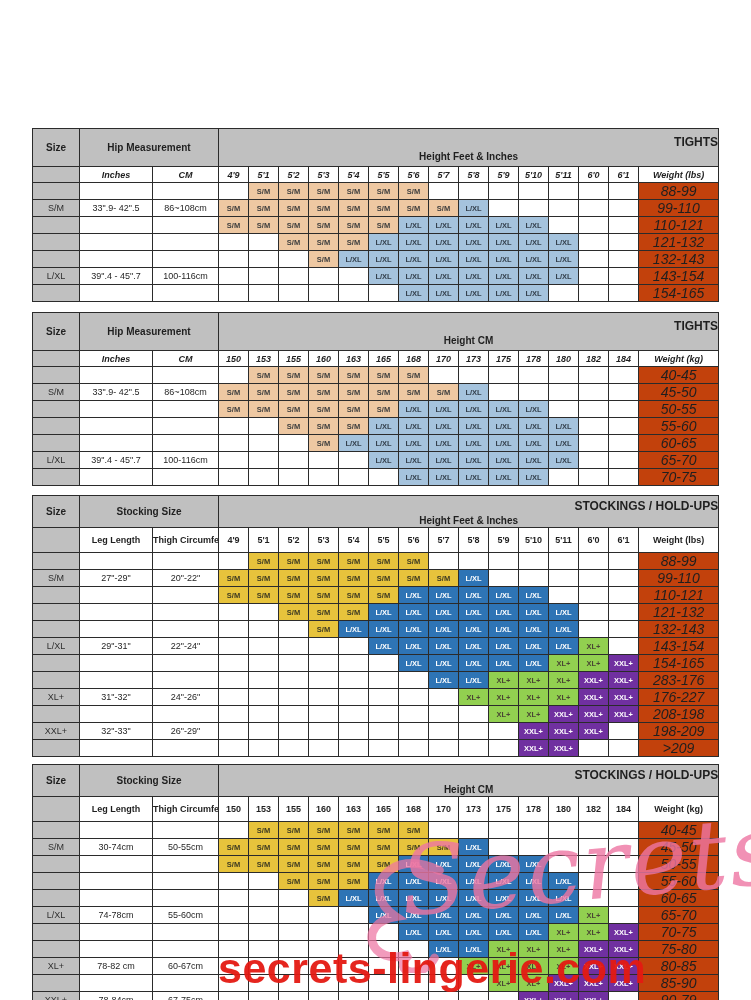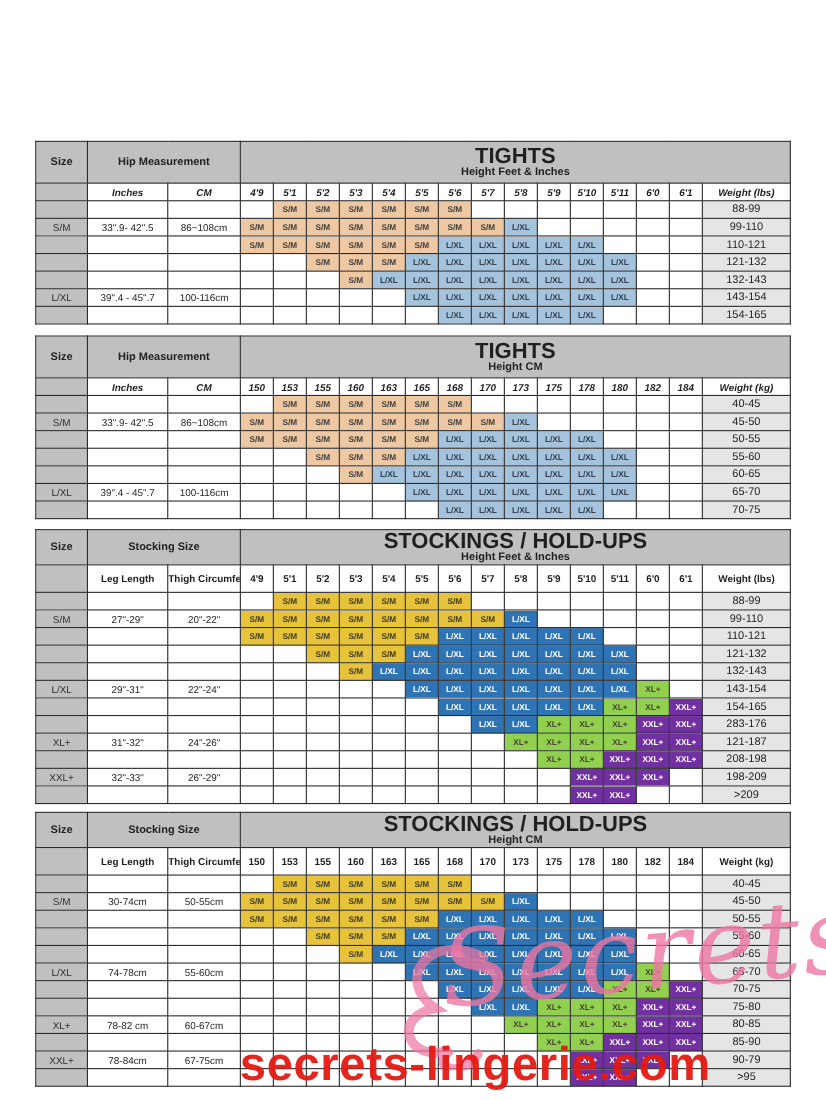--- a/index.html
+++ b/index.html
@@ -5,32 +5,32 @@
   html,body{margin:0;padding:0;background:#ffffff;}
   .page{position:relative;width:751px;height:1000px;background:#fff;overflow:hidden;
         font-family:"Liberation Sans",sans-serif;}
   .logo{position:absolute;left:33px;top:8px;width:107px;height:102px;}
   #tables-root{position:absolute;left:32px;top:128px;width:687px;}
   table.t{border-collapse:collapse;table-layout:fixed;width:686px;}
   table.t td{border:1px solid #2b2b2b;padding:0;text-align:center;vertical-align:middle;
              overflow:hidden;white-space:nowrap;}
   .hgray{background:#c0c0c0;}
   .size-head,.group-head{font-weight:bold;font-size:10px;color:#1f1f1f;}
-  .tbl-title{font-weight:bold;font-size:20px;color:#1f1f1f;line-height:17px;}
+  .tbl-title{font-weight:bold;font-size:12px;color:#1f1f1f;line-height:17px;text-align:right;}
   .tbl-subtitle{font-weight:bold;font-size:10px;color:#1f1f1f;line-height:11px;}
   .t-tights .r-h1 td{height:37px;}
   .t-stock  .r-h1 td{height:31px;}
   .t-tights .r-h2 td{height:15px;font-style:italic;}
   .t-stock  .r-h2 td{height:24px;}
   .r-data td{height:15px;}
   .colhead{font-weight:bold;font-size:9px;color:#1f1f1f;background:#fff;
            white-space:normal;line-height:10px;}
   .sizecell{font-size:9px;color:#2e2e2e;}
   .mcell{font-size:9px;color:#1f1f1f;background:#fff;}
-  .wcell{font-size:10px;color:#1f1f1f;background:#e5e5e5;}
+  .wcell{font-size:14px;color:#1f1f1f;background:#c2410c;font-style:italic;}
   .gcell{font-size:7.5px;font-weight:bold;background:#fff;}
   .t-tights .c-SM  {background:#eec8a2;color:#3d3d3d;}
   .t-tights .c-LXL {background:#a5c3dd;color:#34404d;}
   .t-stock  .c-SM  {background:#e7c33c;color:#3d3a22;}
   .t-stock  .c-LXL {background:#2e74b5;color:#ffffff;}
   .t-stock  .c-XLP {background:#92d050;color:#4a4634;}
   .t-stock  .c-XXLP{background:#7030a0;color:#ffffff;}
   .wm-swirl{position:absolute;left:352px;top:848px;width:125px;height:125px;opacity:.72;}
   .wm-script{position:absolute;left:400px;top:810px;font-family:"DejaVu Serif",serif;
              font-style:italic;font-size:96px;color:#ee76a3;opacity:.8;
@@ -651,21 +651,21 @@
             <td class="gcell"></td>
             <td class="gcell"></td>
             <td class="gcell"></td>
             <td class="gcell"></td>
             <td class="gcell c-XLP">XL+</td>
             <td class="gcell c-XLP">XL+</td>
             <td class="gcell c-XLP">XL+</td>
             <td class="gcell c-XLP">XL+</td>
             <td class="gcell c-XXLP">XXL+</td>
             <td class="gcell c-XXLP">XXL+</td>
-            <td class="wcell">121-187</td>
+            <td class="wcell">176-227</td>
           </tr>
           <tr class="r-data">
             <td class="hgray sizecell"></td>
             <td class="mcell"></td>
             <td class="mcell"></td>
             <td class="gcell"></td>
             <td class="gcell"></td>
             <td class="gcell"></td>
             <td class="gcell"></td>
             <td class="gcell"></td>

